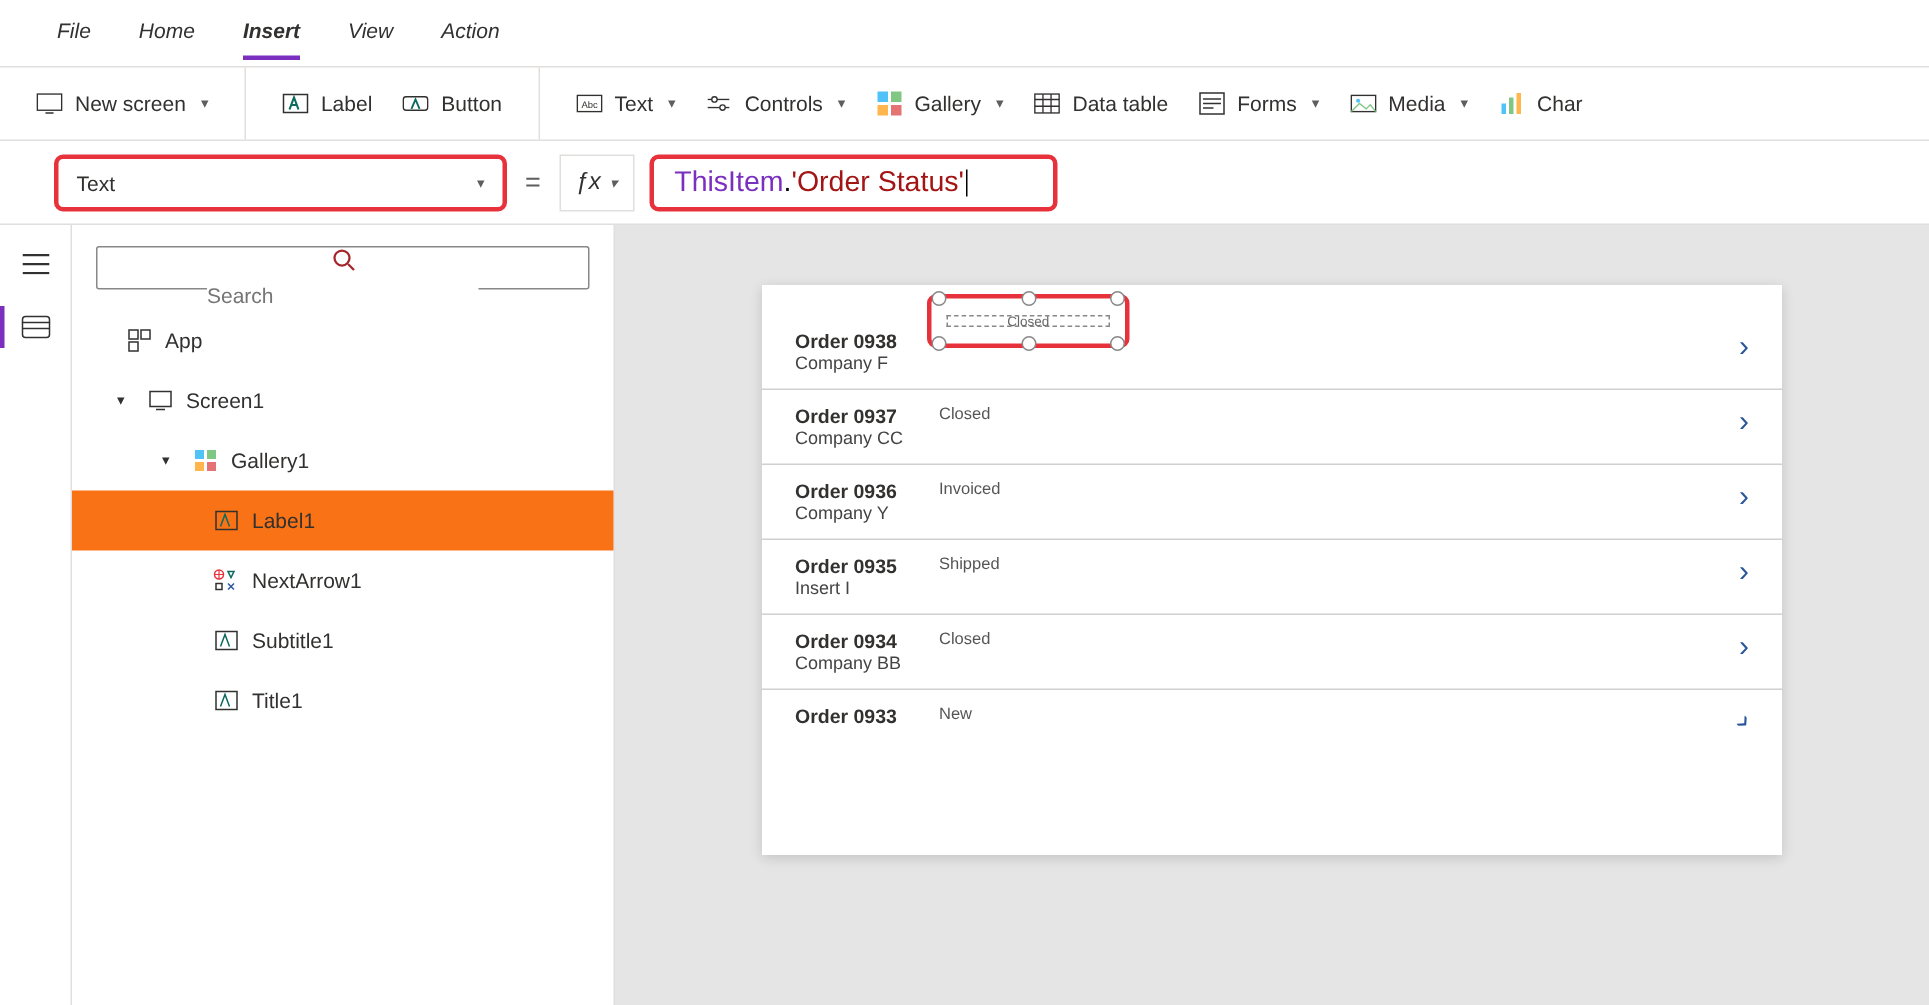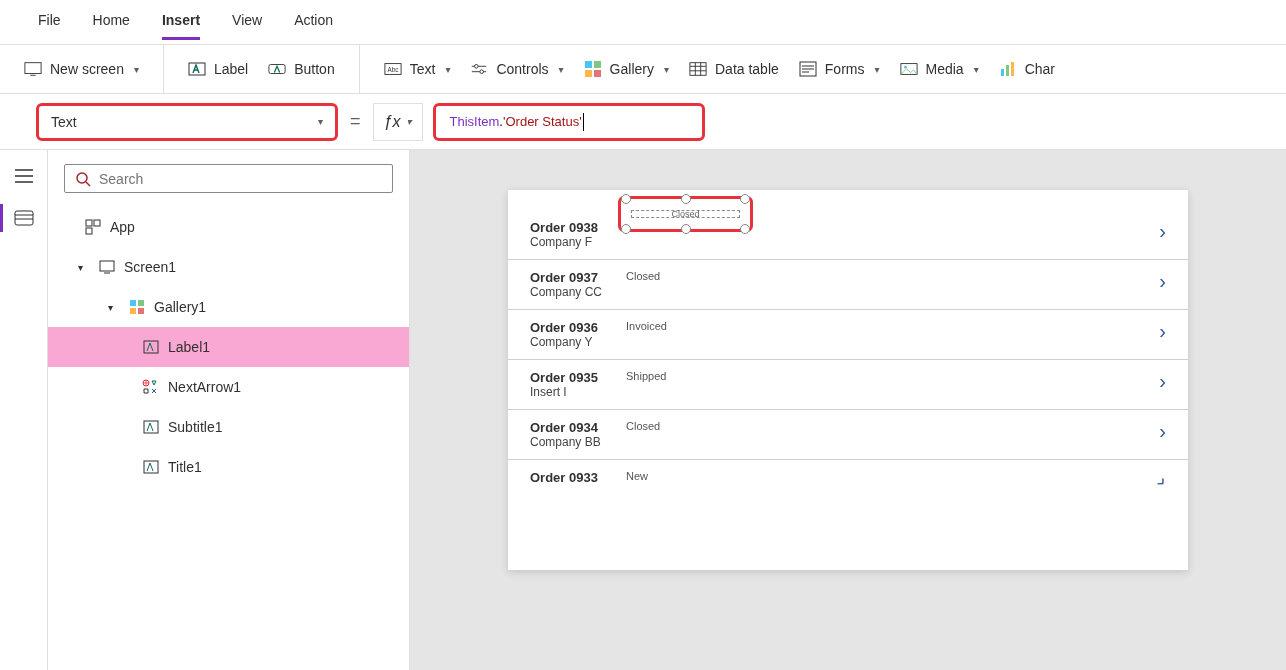--- a/index.html
+++ b/index.html
@@ -1,38 +1,38 @@
 <!DOCTYPE html>
 <html><head>
 <meta charset="utf-8">
 <style>
   * { box-sizing: border-box; margin: 0; padding: 0; font-family: "Segoe UI", -apple-system, sans-serif; }
   body { width: 1286px; height: 670px; overflow: hidden; background: #fff; color: #323130; }
 
   
   .menu-row { height: 44px; display:flex; align-items:center; padding: 0 38px; gap: 32px; font-size:14px; color:#323130;}
-  .menu-item { cursor:pointer; position:relative; padding-bottom: 4px;}
+  .menu-item { cursor:pointer; position:relative; padding-bottom: 4px; font-style: italic;}
   .menu-item.active { font-weight:600; }
   .menu-item.active::after{content:""; position:absolute; left:0; right:0; bottom:-8px; height:3px; background:#7b2fbf;}
 
   
   .ribbon { height:50px; border-top:1px solid #e1dfdd; border-bottom:1px solid #e1dfdd; display:flex; align-items:center; font-size:14px;text-align:right;}
   .ribbon-group { display:flex; align-items:center; padding:0 14px; height:100%;}
   .ribbon-sep { width:1px; height:100%; background:#e1dfdd;}
   .ribbon-btn { display:flex; align-items:center; gap:8px; padding:6px 10px; cursor:pointer; border-radius:2px;}
   .chev { font-size:10px; color:#605e5c; margin-left:2px;}
   .ico { width:18px; height:18px; display:inline-flex; align-items:center; justify-content:center; flex-shrink:0;}
 
   
   .formula-band { height:56px; border-bottom:1px solid #e1dfdd; display:flex; align-items:center; padding-right:16px;}
   .prop-dropdown { margin-left:36px; width:302px; height:38px; border:3px solid #e8323b; border-radius:6px; display:flex; align-items:center; justify-content:space-between; padding:0 12px; background:#fff; font-size:14px; cursor:pointer;}
   .eq { margin:0 12px; font-size:18px; color:#605e5c;}
   .fx-box { width:50px; height:38px; border:1px solid #e1dfdd; display:flex; align-items:center; justify-content:center; gap:4px; font-style:italic; cursor:pointer;}
   .formula-wrap{ margin-left:10px; display:flex; align-items:center; flex:1;}
-  .formula-input { height:38px; border:3px solid #e8323b; border-radius:6px; display:flex; align-items:center; padding:0 14px; font-family:Consolas,monospace; font-size:13px; width:272px; background:#fff;}
+  .formula-input { height:38px; border:3px solid #e8323b; border-radius:6px; display:flex; align-items:center; padding:0 14px; font-family:Consolas,monospace; font-size:19px; width:272px; background:#fff;}
   .fi-this{ color:#7b2fbf;}
   .fi-dot{ color:#000;}
   .fi-str{ color:#a31515;}
   .cursorbar{ display:inline-block; width:1px; height:18px; background:#000; margin-left:1px;}
   .formula-rest{ flex:1; height:38px; border:1px solid transparent;}
 
   
   .workspace { display:flex; height: calc(670px - 44px - 50px - 56px); }
 
   
@@ -40,25 +40,25 @@
   .rail-btn { width:24px; height:24px; display:flex; align-items:center; justify-content:center; cursor:pointer;}
   .rail-btn.active{ position:relative;}
   .rail-btn.active::before{content:""; position:absolute; left:-12px; top:-2px; bottom:-2px; width:3px; background:#7b2fbf;}
 
   
   .tree-panel { width:362px; border-right:1px solid #e1dfdd; display:flex; flex-direction:column;}
   .tree-header { height:50px; display:flex; align-items:center; justify-content:space-between; padding:0 20px; border-bottom:1px solid #e1dfdd;}
   .tree-title{ font-size:18px; font-weight:600;}
   .close-x{ font-size:16px; color:#605e5c; cursor:pointer;}
   .search-wrap{ padding:14px 16px;}
-  .search-box{ display:flex; align-items:center; gap:8px; border:1px solid #8a8886; height:29px; padding:0 10px; border-radius:2px;}
+  .search-box{ display:flex; align-items:center; gap:8px; border:1px solid #8a8886; height:29px; padding:0 10px; border-radius:2px;flex-direction:column;}
   .search-box input{ border:none; outline:none; flex:1; font-size:14px;}
   .tree-nodes{ flex:1; font-size:14px;}
   .tn{ display:flex; align-items:center; height:40px; padding-left:16px; gap:8px; cursor:pointer;}
-  .tn.selected{ background:#f9a8d4;}
+  .tn.selected{ background:#f97316;}
   .tn .arrow{ width:12px; font-size:10px; color:#323130;}
   .pad1{ padding-left:30px;} .pad2{ padding-left:60px;} .pad3{ padding-left:94px;}
 
   
   .canvas { flex:1; background:#e5e5e5; display:flex; align-items:flex-start; justify-content:center; padding-top:40px;}
   .app-surface{ width:680px; height:380px; background:#fff; box-shadow:0 2px 8px rgba(0,0,0,0.15); padding:20px 0;}
   .gal-item{ display:flex; align-items:flex-start; padding:10px 22px; border-bottom:1px solid #d0d0d0; position:relative;}
   .gal-item:last-child{ border-bottom:none;}
   .gal-left{ width:90px; flex-shrink:0;}
   .gal-title{ font-size:13px; font-weight:700;}

